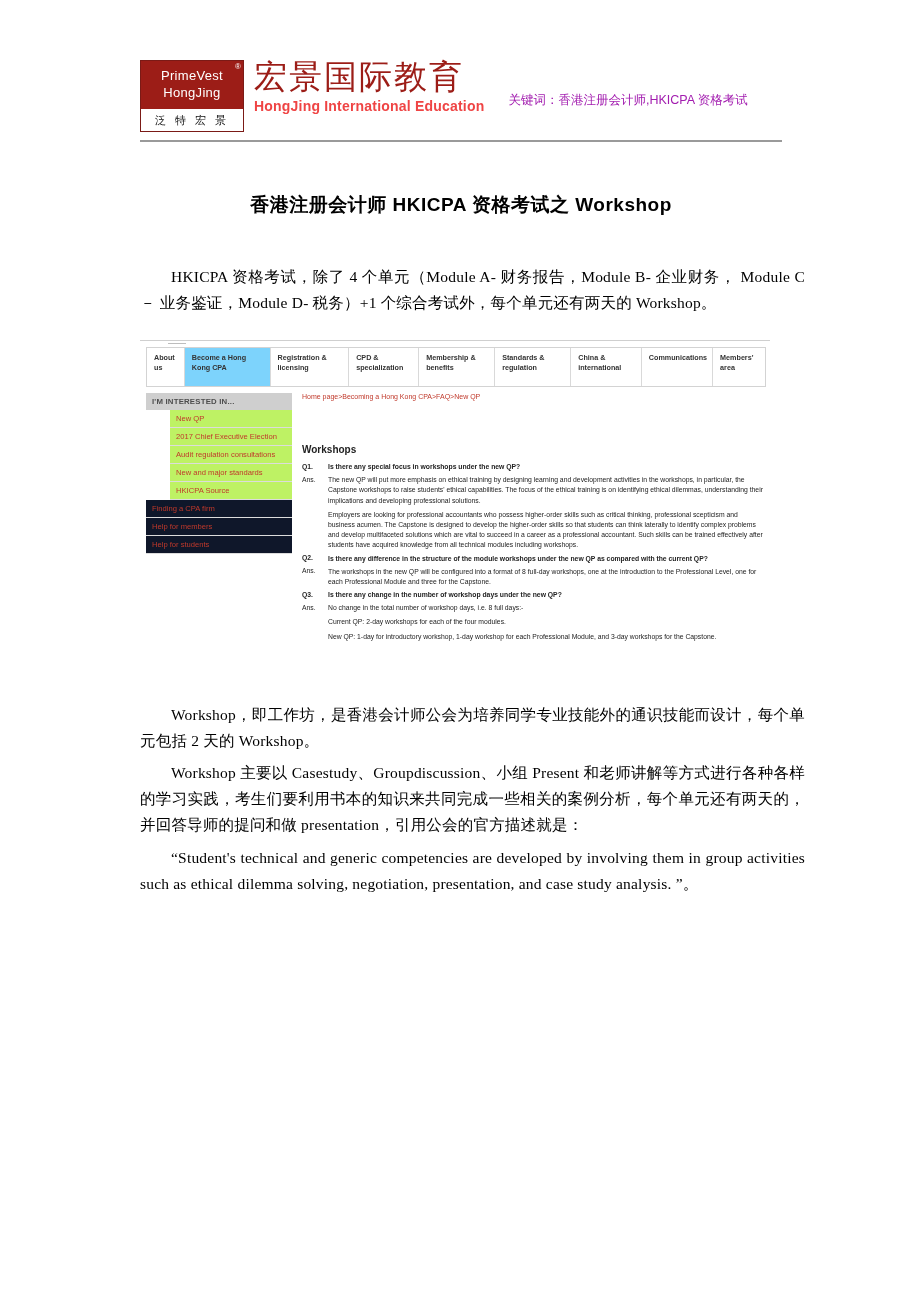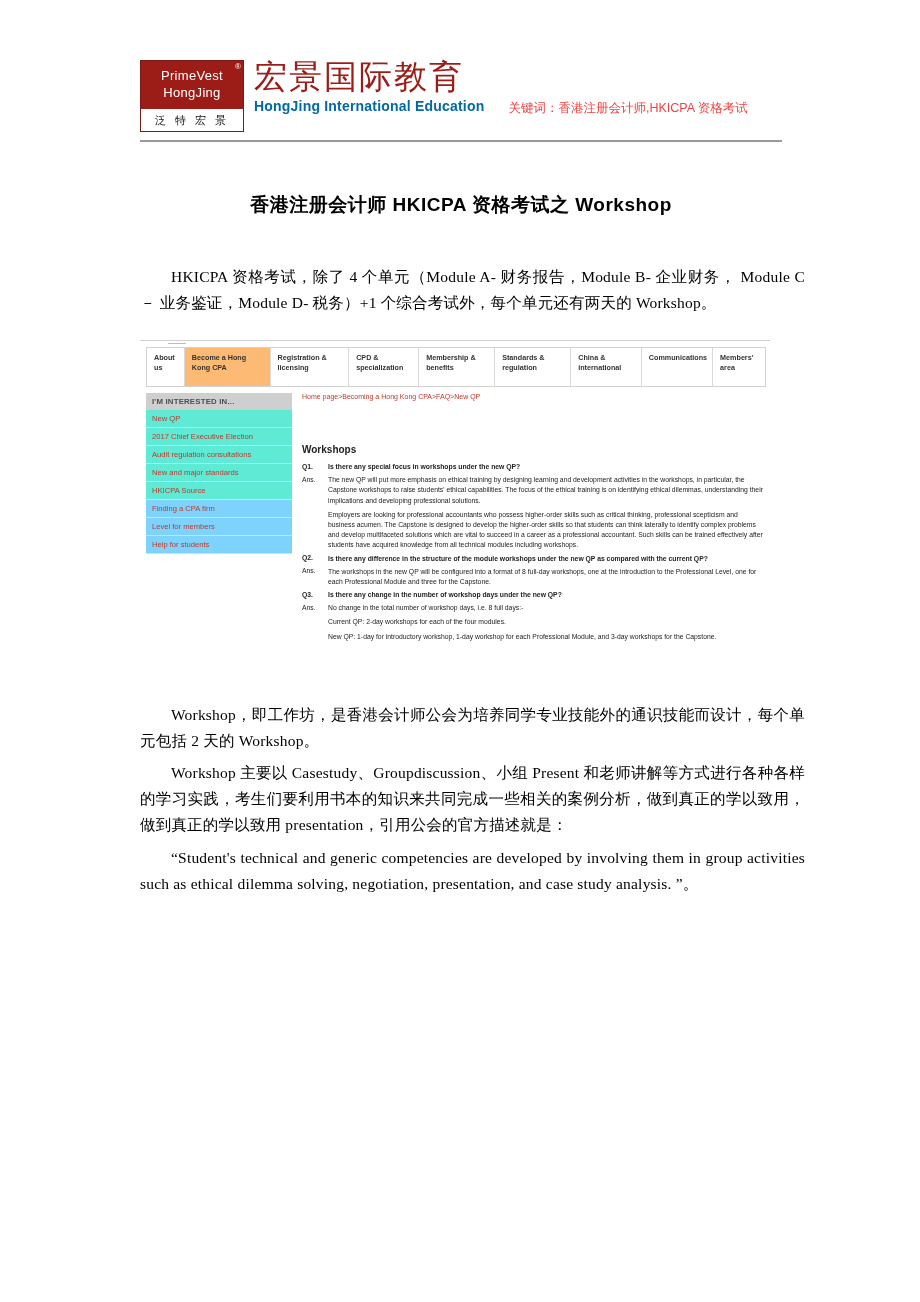--- a/index.html
+++ b/index.html
@@ -85,30 +85,30 @@
     font-weight: normal;
     font-size: 33px;
     color: #9c1d17;
     letter-spacing: 2px;
     line-height: 1.15;
   }
   .brand-en {
     font-family: "Liberation Sans", sans-serif;
     font-weight: bold;
     font-size: 14px;
-    color: #0369a1;
+    color: #ef4444;
     letter-spacing: .2px;
     margin-top: 2px;
   }
   .keywords {
     margin-left: 24px;
-    margin-top: 40px;
+    margin-top: 32px;
     font-family: "Liberation Sans", sans-serif;
     font-size: 12.5px;
-    color: #ef4444;
+    color: #a21caf;
     white-space: nowrap;
   }
 
   
   .doc-title {
     position: absolute;
     left: 140px;
     top: 192px;
     width: 642px;
     text-align: center;
@@ -182,21 +182,21 @@
     border-right: 1px solid #d9d9d9;
     box-sizing: border-box;
     padding: 5px 5px 0 7px;
     font-size: 7.2px;
     font-weight: bold;
     color: #333;
     line-height: 1.35;
     display: block;
   }
   .nav-item:last-child { border-right: none; }
-  .nav-item.active { background: #fdba74; }
+  .nav-item.active { background: #7dd3fc; }
 
   .sidebar {
     position: absolute;
     left: 6px;
     top: 52px;
     width: 146px;
     border-radius: 19px;
   }
   .sb-head {
     background: #cfcfcf;
@@ -204,23 +204,23 @@
     font-size: 7.8px;
     font-weight: bold;
     padding: 4px 6px;
     letter-spacing: .2px;
   }
   .sb-item {
     font-size: 7.6px;
     color: #c0392b;
     padding: 4px 6px;
     border-bottom: 1px solid #dcdcdc;
-    background: #7dd3fc;
-  }
-  .sb-item.shaded { background: #5eead4; }
+    background: #0f172a;
+  }
+  .sb-item.shaded { background: #bef264; margin-left: 24px; }
   .sb-item.plain { color: #c0392b; }
 
   .content {
     position: absolute;
     left: 162px;
     top: 52px;
     width: 462px;
   }
   .breadcrumb {
     font-size: 7px;
@@ -298,21 +298,21 @@
     </div>
 
     <div class="sidebar">
       <div class="sb-head">I'M INTERESTED IN...</div>
       <div class="sb-item shaded">New QP</div>
       <div class="sb-item shaded">2017 Chief Executive Election</div>
       <div class="sb-item shaded">Audit regulation consultations</div>
       <div class="sb-item shaded">New and major standards</div>
       <div class="sb-item shaded">HKICPA Source</div>
       <div class="sb-item plain">Finding a CPA firm</div>
-      <div class="sb-item plain">Level for members</div>
+      <div class="sb-item plain">Help for members</div>
       <div class="sb-item plain">Help for students</div>
     </div>
 
     <div class="content">
       <div class="breadcrumb">Home page&gt;Becoming a Hong Kong CPA&gt;FAQ&gt;New QP</div>
       <div class="shot-h1">Workshops</div>
 
       <div class="qa-row">
         <div class="qa-label">Q1.</div>
         <div class="qa-text q">Is there any special focus in workshops under the new QP?</div>
@@ -345,16 +345,16 @@
         <div class="qa-text">
           <p>No change in the total number of workshop days, i.e. 8 full days:-</p>
           <p>Current QP: 2-day workshops for each of the four modules.</p>
           <p>New QP: 1-day for introductory workshop, 1-day workshop for each Professional Module, and 3-day workshops for the Capstone.</p>
         </div>
       </div>
     </div>
   </div>
 
   <div class="para indent p2">Workshop，即工作坊，是香港会计师公会为培养同学专业技能外的通识技能而设计，每个单元包括 2 天的 Workshop。</div>
-  <div class="para indent p3">Workshop 主要以 Casestudy、Groupdiscussion、小组 Present 和老师讲解等方式进行各种各样的学习实践，考生们要利用书本的知识来共同完成一些相关的案例分析，做到真正的学以致用，做到真正的学以致用 presentation，引用公会的官方描述就是：</div>
+  <div class="para indent p3">Workshop 主要以 Casestudy、Groupdiscussion、小组 Present 和老师讲解等方式进行各种各样的学习实践，考生们要利用书本的知识来共同完成一些相关的案例分析，每个单元还有两天的，并回答导师的提问和做 presentation，引用公会的官方描述就是：</div>
   <div class="para indent p4">“Student's technical and generic competencies are developed by involving them in group activities such as ethical dilemma solving, negotiation, presentation, and case study analysis. ”。</div>
 
 </div>
 
 </body></html>

